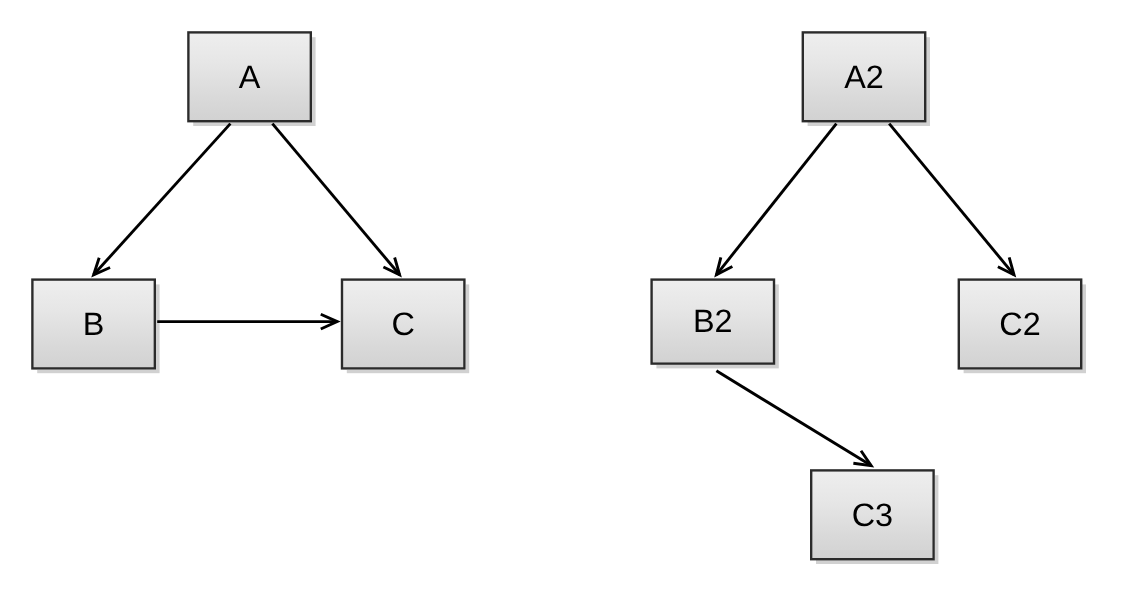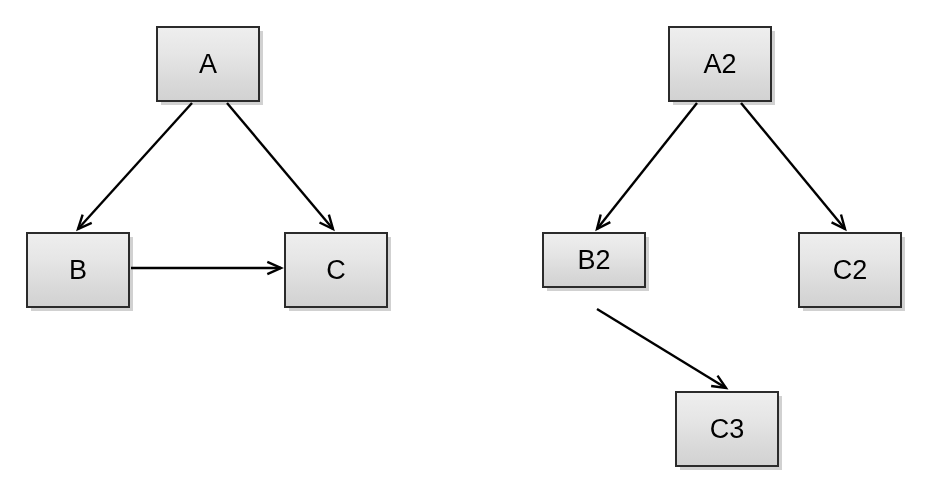--- a/index.html
+++ b/index.html
@@ -85,21 +85,21 @@
       </div>
       <div class="node" style="left: 26px; top: 232px; width: 104px; height: 76px;">
         <span class="node-label">B</span>
       </div>
       <div class="node" style="left: 284px; top: 232px; width: 104px; height: 76px;">
         <span class="node-label">C</span>
       </div>
       <div class="node" style="left: 668px; top: 26px; width: 104px; height: 76px;">
         <span class="node-label">A2</span>
       </div>
-      <div class="node" style="left: 542px; top: 232px; width: 104px; height: 56px;">
+      <div class="node" style="left: 542px; top: 232px; width: 104px; height: 72px;">
         <span class="node-label">B2</span>
       </div>
       <div class="node" style="left: 798px; top: 232px; width: 104px; height: 76px; text-align: right;">
         <span class="node-label">C2</span>
       </div>
       <div class="node" style="left: 675px; top: 391px; width: 104px; height: 76px;">
         <span class="node-label">C3</span>
       </div>
     </div>
 

